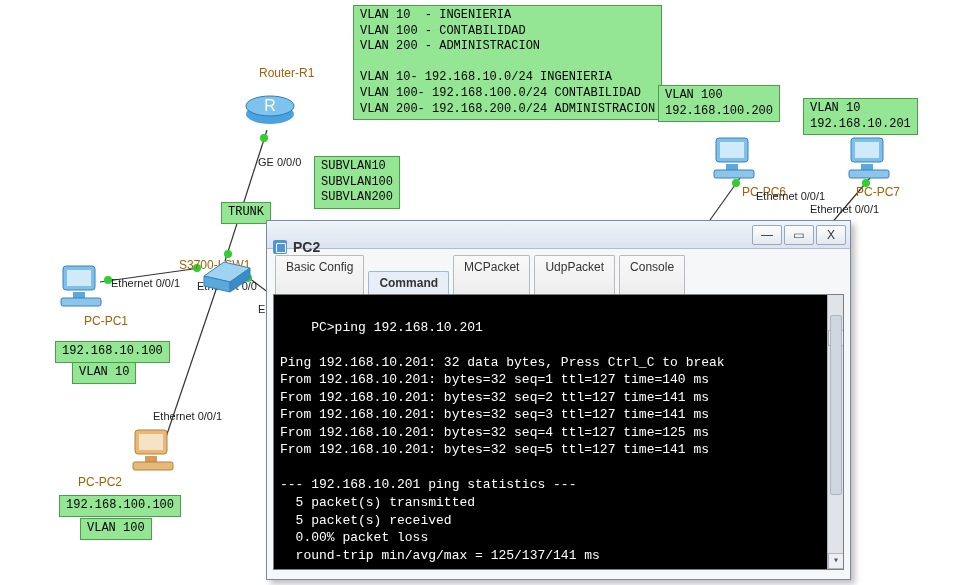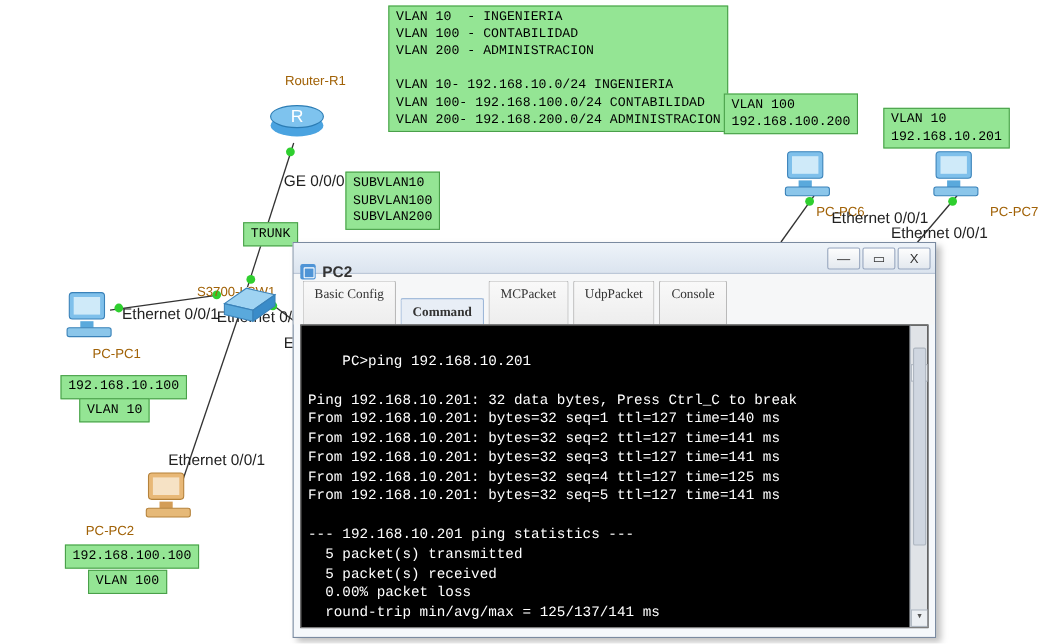--- a/index.html
+++ b/index.html
@@ -1,37 +1,37 @@
 <!DOCTYPE html>
 <html><head>
 <meta charset="utf-8">
 <style>
   * { box-sizing: border-box; margin: 0; padding: 0; }
   body { width: 967px; height: 585px; font-family: Arial, sans-serif; font-size: 12px; background: #fff; position: relative; overflow: hidden; }
   .canvas { position: absolute; top: 0; left: 0; width: 967px; height: 585px; }
   .note { position: absolute; background: #94e594; border: 1px solid #4aa04a; padding: 2px 6px; font-family: "Courier New", monospace; font-size: 12px; white-space: pre; line-height: 1.3; }
   .devlabel { position: absolute; font-size: 12px; color: #a16207; white-space: nowrap; }
-  .portlabel { position: absolute; font-size: 14px; color: #222; white-space: nowrap; }
+  .portlabel { position: absolute; font-size: 11px; color: #222; white-space: nowrap; }
   .link-line { stroke: #333; stroke-width: 1.2; }
   .link-dot { fill: #2fcf2f; }
   
   .device { position: absolute; }
   .router-icon { width: 56px; height: 38px; }
   .switch-icon { width: 54px; height: 40px; }
   .pc-icon { width: 52px; height: 52px; }
   
   .window { position: absolute; left: 266px; top: 220px; width: 585px; height: 360px; background: #f5f8fb; border: 1px solid #7a8aa0; box-shadow: 4px 4px 6px rgba(0,0,0,0.25); }
   .titlebar { display: flex; align-items: center; justify-content: space-between; background: linear-gradient(#eef3f9,#dbe4ef); height: 28px; padding: 0 4px 0 6px; border-bottom: 1px solid #b0bcd0; }
   .titlebar-left { display: flex; align-items: center; gap: 6px; margin-top: 24px; }
   .title-icon { width: 14px; height: 14px; background: #4f94d6; border-radius: 2px; position: relative; }
   .title-icon::after { content:""; position:absolute; left:3px; top:3px; width:8px; height:8px; border:1px solid #fff; border-radius:1px; }
   .win-title { font-size: 14px; color: #333; font-weight: bold; }
   .win-btns { display: flex; gap: 2px; }
   .win-btn { width: 30px; height: 20px; background: linear-gradient(#fdfdfd,#e4e9ef); border: 1px solid #9aa8bf; border-radius: 2px; display:flex; align-items:center; justify-content:center; font-size:12px; color:#333; cursor:default; }
-  .tabs { display:flex; gap:4px; padding: 6px 8px 0 8px; background:#f6f7f8;font-family:Liberation Serif, serif; }
+  .tabs { display:flex; gap:4px; padding: 6px 8px 0 8px; background:#f6f7f8; }
   .tab { padding: 4px 10px; border: 1px solid #b9b9b9; border-bottom: none; background: linear-gradient(#f9f9f9,#ededed); border-radius: 2px 2px 0 0; font-size: 12px; color:#333; cursor:default; }
   .tab.active { background: #e8eef6; border-color: #9db7d8; font-weight: bold; margin-top: 16px; }
   .terminal { position: relative; margin: 0 6px 6px 6px; border: 1px solid #7d7d7d; height: 276px; background: #000; color: #fff; font-family: "Courier New", monospace; font-size: 13px; padding: 6px 18px 6px 6px; white-space: pre; overflow: hidden; line-height: 1.35; }
   .sb-track { position:absolute; right:0; top:0; width:16px; height:100%; background:#e0e3e7; border-left:1px solid #aeb6c0; }
   .sb-btn { width:16px; height:16px; background:#eceff3; border:1px solid #aeb6c0; display:flex; align-items:center; justify-content:center; font-size:10px; color:#555; }
   .sb-thumb { position:absolute; left:2px; top:20px; width:12px; height:180px; background:#cfd6e0; border:1px solid #aeb6c0; border-radius:2px; }
 </style>
 </head>
 <body>
 
@@ -76,21 +76,21 @@
 <div class="note" style="left:55px; top:341px;">192.168.10.100</div>
 <div class="note" style="left:72px; top:362px;">VLAN 10</div>
 <div class="note" style="left:59px; top:495px;">192.168.100.100</div>
 <div class="note" style="left:80px; top:518px;">VLAN 100</div>
 
 <div class="devlabel" style="left:259px; top:66px;">Router-R1</div>
 <div class="devlabel" style="left:179px; top:258px;">S3700-LSW1</div>
 <div class="devlabel" style="left:63px; top:314px;margin-left:21px;">PC-PC1</div>
 <div class="devlabel" style="left:78px; top:475px;">PC-PC2</div>
 <div class="devlabel" style="left:708px; top:185px;margin-left:34px;">PC-PC6</div>
-<div class="devlabel" style="left:900px; top:185px;text-align:center;">PC-PC7</div>
+<div class="devlabel" style="left:856px; top:185px;text-align:center;">PC-PC7</div>
 
 <div class="portlabel" style="left:258px; top:156px;">GE 0/0/0</div>
 <div class="portlabel" style="left:111px; top:277px;">Ethernet 0/0/1</div>
 <div class="portlabel" style="left:197px; top:280px;">Ethernet 0/0</div>
 <div class="portlabel" style="left:258px; top:303px;">E</div>
 <div class="portlabel" style="left:153px; top:410px;">Ethernet 0/0/1</div>
 <div class="portlabel" style="left:756px; top:190px;">Ethernet 0/0/1</div>
 <div class="portlabel" style="left:810px; top:203px;">Ethernet 0/0/1</div>
 
 <div class="device" style="left:242px; top:88px;">

